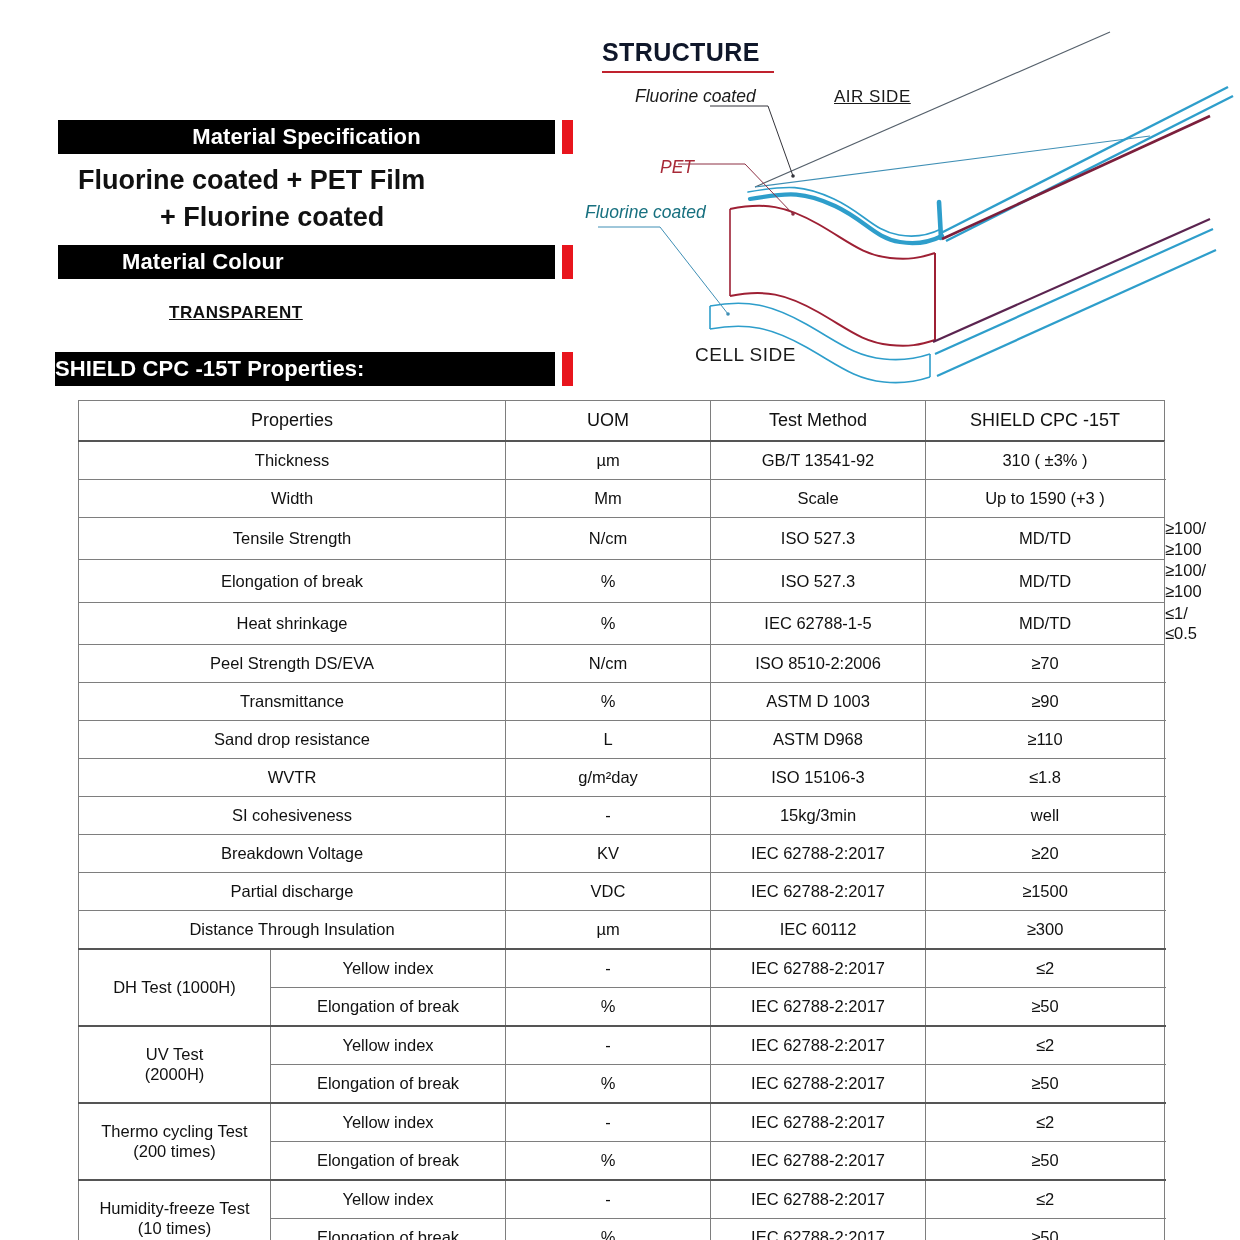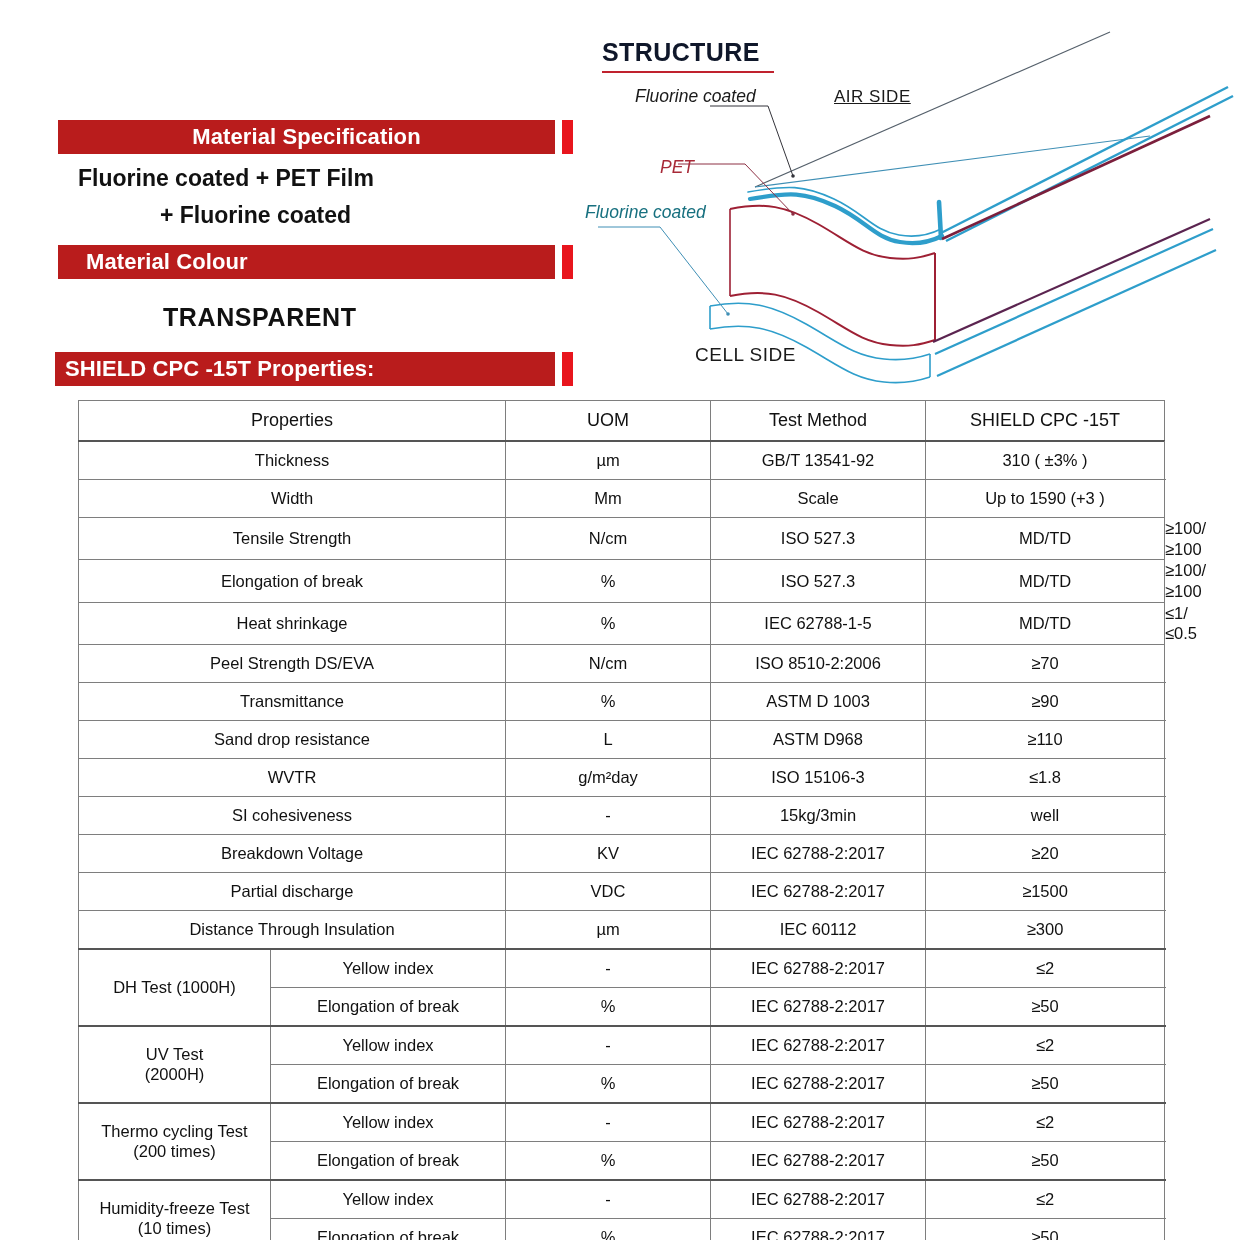--- a/index.html
+++ b/index.html
@@ -17,42 +17,42 @@
   }
 
   
   .bar-row {
     position: absolute;
     display: flex;
     align-items: stretch;
     height: 34px;
   }
   .bar {
-    background: #b91c1c;
+    background: #000000;
     flex: 1 1 auto;
     display: flex;
     align-items: center;
     color: #ffffff;
     font-size: 22px;
     font-weight: 600;
     letter-spacing: .1px;
   }
   .bar.center { justify-content: center; }
-  .bar.left-pad { padding-left: 10px; }
-  .bar.indent { justify-content: flex-start; padding-left: 28px; }
+  .bar.left-pad { }
+  .bar.indent { justify-content: flex-start; padding-left: 64px; }
   .bar-gap { width: 7px; background: #ffffff; flex: 0 0 auto; }
   .bar-red {
     width: 11px;
     background: #e8151d;
     flex: 0 0 auto;
   }
 
   .spec-line {
     position: absolute;
-    font-size: 23px;
+    font-size: 27px;
     font-weight: bold;
     color: #111;
     white-space: nowrap;
   }
 
   
   #structure-area {
     position: absolute;
     left: 590px;
     top: 24px;
@@ -141,21 +141,21 @@
 
 <div class="spec-line" style="left:78px; top:165px;">Fluorine coated + PET Film</div>
 <div class="spec-line" style="left:160px; top:202px;">+ Fluorine coated</div>
 
 <div class="bar-row" style="left:58px; top:245px; width:515px;">
   <div class="bar indent">Material Colour</div>
   <div class="bar-gap"></div>
   <div class="bar-red"></div>
 </div>
 
-<div class="spec-line" style="left:163px; top:303px; font-size:25px; letter-spacing:.6px;">TRANSPARENT</div>
+<div class="spec-line" style="left:169px; top:303px; font-size:17px; letter-spacing:.6px;text-decoration:underline;">TRANSPARENT</div>
 
 <div class="bar-row" style="left:55px; top:352px; width:518px;">
   <div class="bar left-pad">SHIELD CPC -15T Properties:</div>
   <div class="bar-gap"></div>
   <div class="bar-red"></div>
 </div>
 
 <div id="structure-area">
 
   <div id="structure-title">STRUCTURE</div>

